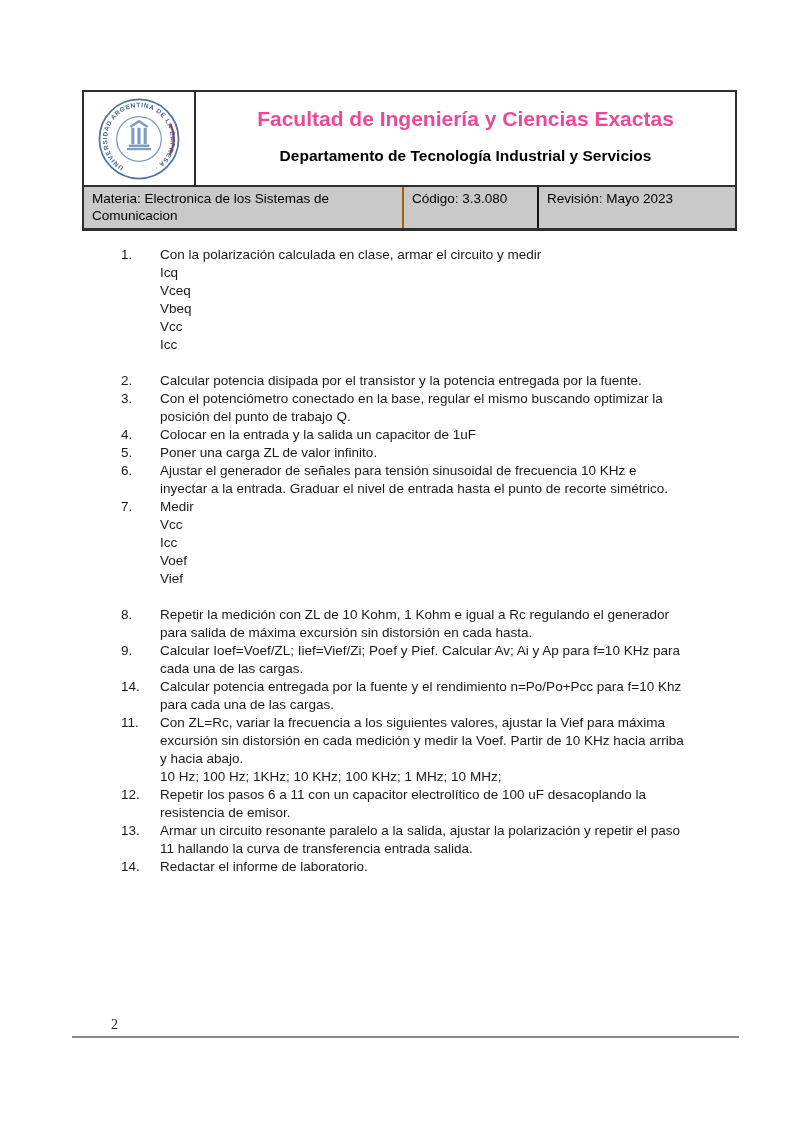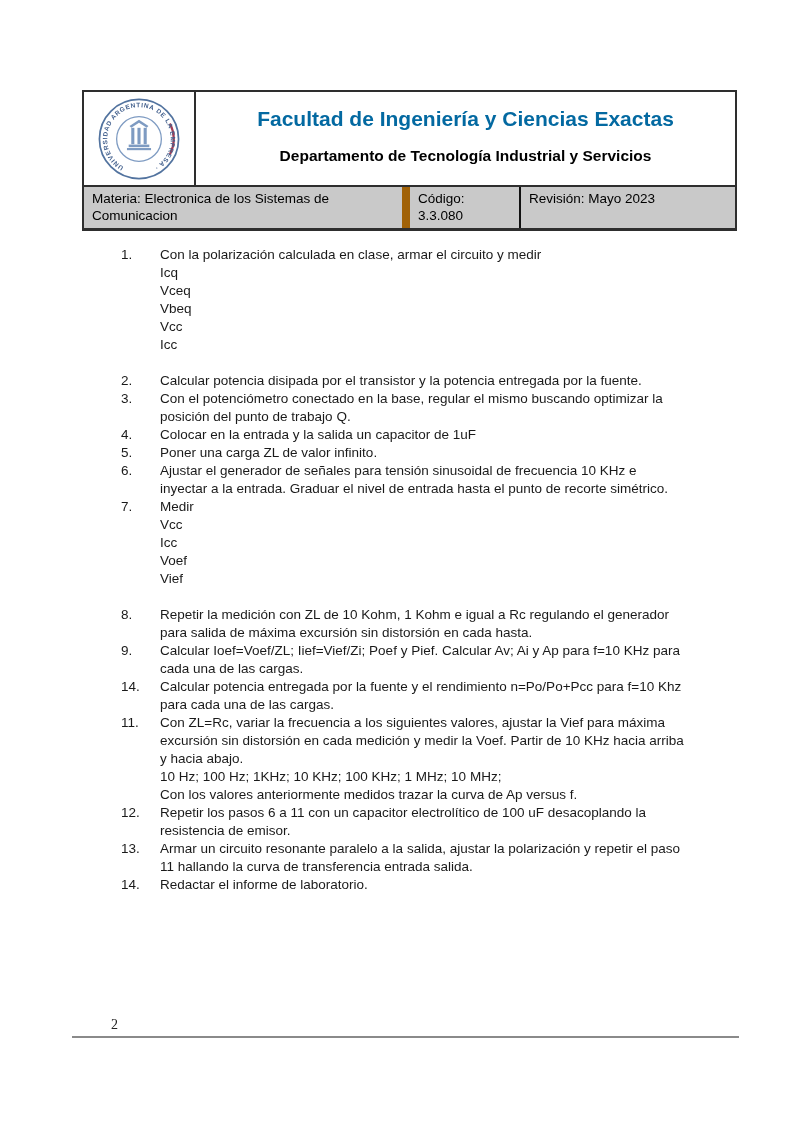--- a/index.html
+++ b/index.html
@@ -6,27 +6,27 @@
   .page{position:relative;width:793px;height:1122px;background:#fff;overflow:hidden;
         font-family:"Liberation Sans","DejaVu Sans",sans-serif;color:#151515;}
 
   
   .header-table{position:absolute;left:82px;top:90px;width:655px;
                 border:2px solid #2e2e2e;border-bottom-width:3px;box-sizing:border-box;}
   .row1{display:flex;height:93px;background:#fff;}
   .logo-cell{width:112px;flex:none;border-right:2px solid #2e2e2e;box-sizing:border-box;
              display:flex;align-items:center;justify-content:center;}
   .title-cell{flex:1;text-align:center;}
-  .faculty-title{margin-top:15px;font-size:21px;font-weight:bold;color:#0369a1;}
+  .faculty-title{margin-top:15px;font-size:21px;font-weight:bold;color:#ec4899;}
   .dept-title{margin-top:16px;font-size:15.5px;font-weight:bold;color:#000;}
   .row2{display:flex;background:#c9c9c9;border-top:2px solid #2e2e2e;min-height:43px;box-sizing:border-box;}
   .gcell{box-sizing:border-box;padding:3px 8px 4px 8px;font-size:13.5px;font-weight:normal;
          line-height:17px;color:#000;}
   .cell-materia{width:318px;flex:none;}
-  .cell-codigo{width:117px;flex:none;border-left:8px solid #a16207;}
+  .cell-codigo{width:135px;flex:none;border-left:2px solid #a16207;}
   .cell-revision{flex:1;border-left:2px solid #111;}
 
   
   .task-list{position:absolute;left:121px;top:246px;width:612px;
              font-size:13.5px;line-height:18px;color:#1a1a1a;}
   .li{display:flex;}
   .num{width:39px;flex:none;}
   .content{flex:1;}
   .gap-after{margin-bottom:18px;}
 
@@ -155,21 +155,20 @@
           <div>para cada una de las cargas.</div>
         </div>
       </div>
       <div class="li">
         <div class="num">11.</div>
         <div class="content">
           <div>Con ZL=Rc, variar la frecuencia a los siguientes valores, ajustar la Vief para máxima</div>
           <div>excursión sin distorsión en cada medición y medir la Voef. Partir de 10 KHz hacia arriba</div>
           <div>y hacia abajo.</div>
           <div>10 Hz; 100 Hz; 1KHz; 10 KHz; 100 KHz; 1 MHz; 10 MHz;</div>
-          <div>Con los valores anteriormente medidos trazar la curva de Ap versus f.</div>
         </div>
       </div>
       <div class="li">
         <div class="num">12.</div>
         <div class="content">
           <div>Repetir los pasos 6 a 11 con un capacitor electrolítico de 100 uF desacoplando la</div>
           <div>resistencia de emisor.</div>
         </div>
       </div>
       <div class="li">

